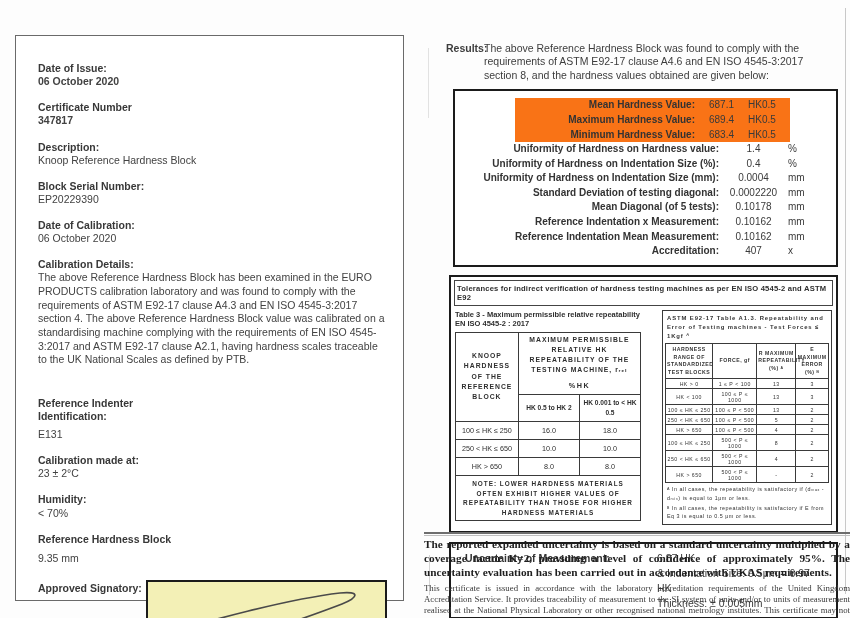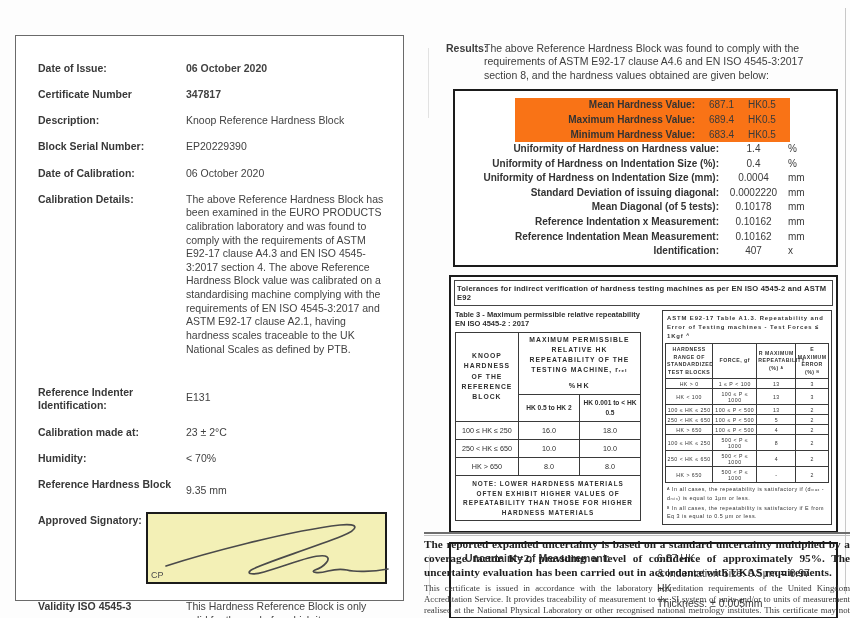--- a/index.html
+++ b/index.html
@@ -16,21 +16,21 @@
   .scan-line-center { position:absolute; left:428px; top:48px; width:1px; height:70px; background:#e2e2e2; }
   .scan-dash-center { position:absolute; left:429px; top:555px; width:1px; height:40px; background:#d5d5d5; }
 
   
   .page-left {
     position:absolute; left:15px; top:35px; width:389px; height:566px;
     border:1px solid #6a6a6a; background:#fff;
     padding:26px 16px 10px 22px;
     font-size:10.5px; line-height:1.25;
   }
-  .f-row { display:flex; margin-bottom:13px; }
+  .f-row { display:flex; margin-bottom:13px;flex-direction:column; }
   .f-label { width:148px; font-weight:bold; color:#383838; flex-shrink:0; }
   .f-value { flex:1; color:#424242; }
   .f-value.bold { font-weight:bold; }
   .f-para { text-align:left; line-height:1.3; }
   .mb-lg { margin-bottom:30px; }
   .mb-md { margin-bottom:15px; }
   .sig-row { display:flex; margin-bottom:16px; margin-top:4px; }
   .sig-label { width:108px; font-weight:bold; color:#383838; flex-shrink:0; padding-top:2px; }
   .sig-box {
     width:262px; height:72px; background:#f3f0b6;
@@ -226,41 +226,41 @@
       <div class="res-label">Uniformity of Hardness on Indentation Size (%):</div>
       <div class="res-value">0.4</div>
       <div class="res-unit">%</div>
     </div>
     <div class="res-row">
       <div class="res-label">Uniformity of Hardness on Indentation Size (mm):</div>
       <div class="res-value">0.0004</div>
       <div class="res-unit">mm</div>
     </div>
     <div class="res-row">
-      <div class="res-label">Standard Deviation of issuing diagonal:</div>
+      <div class="res-label">Standard Deviation of testing diagonal:</div>
       <div class="res-value">0.0002220</div>
       <div class="res-unit">mm</div>
     </div>
     <div class="res-row">
       <div class="res-label">Mean Diagonal (of 5 tests):</div>
       <div class="res-value">0.10178</div>
       <div class="res-unit">mm</div>
     </div>
     <div class="res-row">
       <div class="res-label">Reference Indentation x Measurement:</div>
       <div class="res-value">0.10162</div>
       <div class="res-unit">mm</div>
     </div>
     <div class="res-row">
       <div class="res-label">Reference Indentation Mean Measurement:</div>
       <div class="res-value">0.10162</div>
       <div class="res-unit">mm</div>
     </div>
     <div class="res-row">
-      <div class="res-label">Identification:</div>
+      <div class="res-label">Accreditation:</div>
       <div class="res-value">407</div>
       <div class="res-unit">x</div>
     </div>
   </div>
 
   <div class="tol-box">
     <div class="tol-header">Tolerances for indirect verification of hardness testing machines as per EN ISO 4545-2 and ASTM E92</div>
     <div class="tol-body">
 
       <div class="iso-block">

